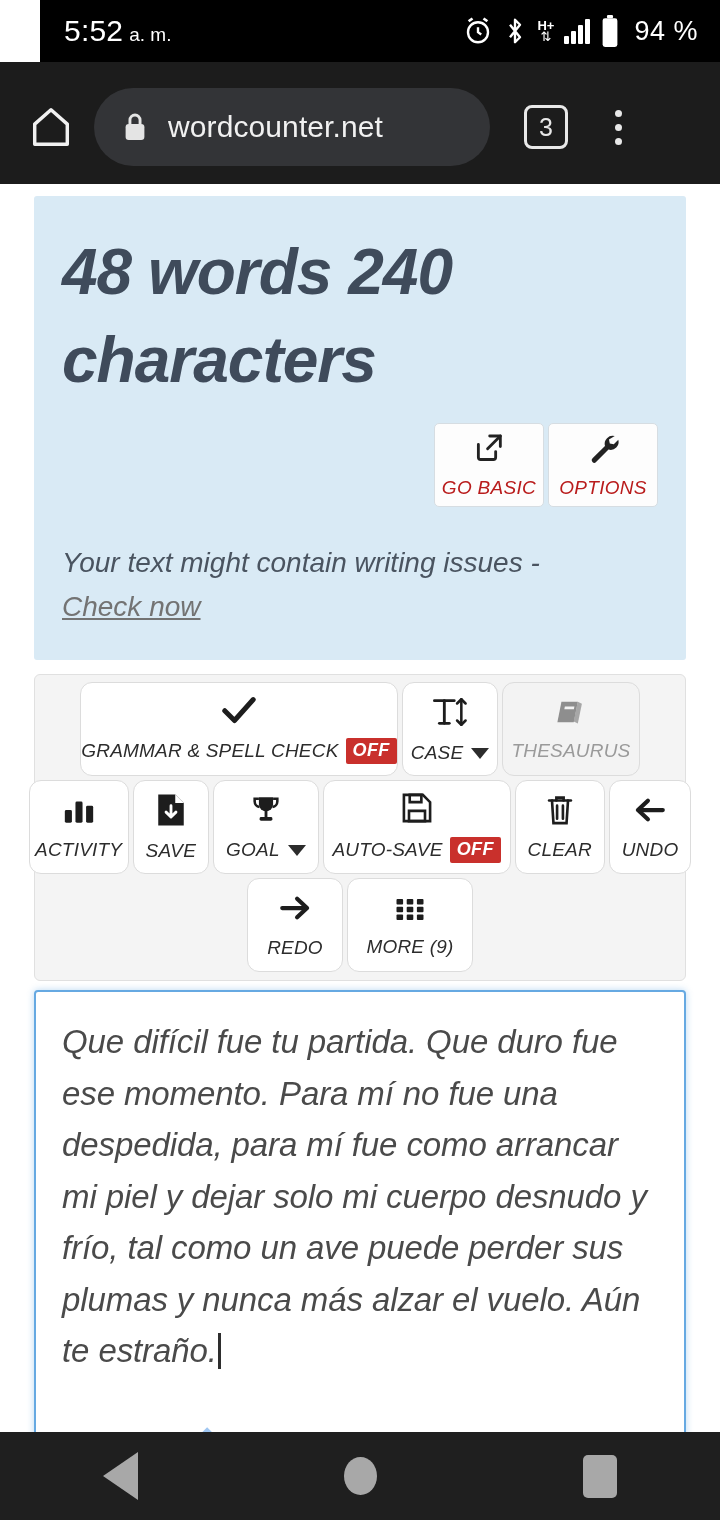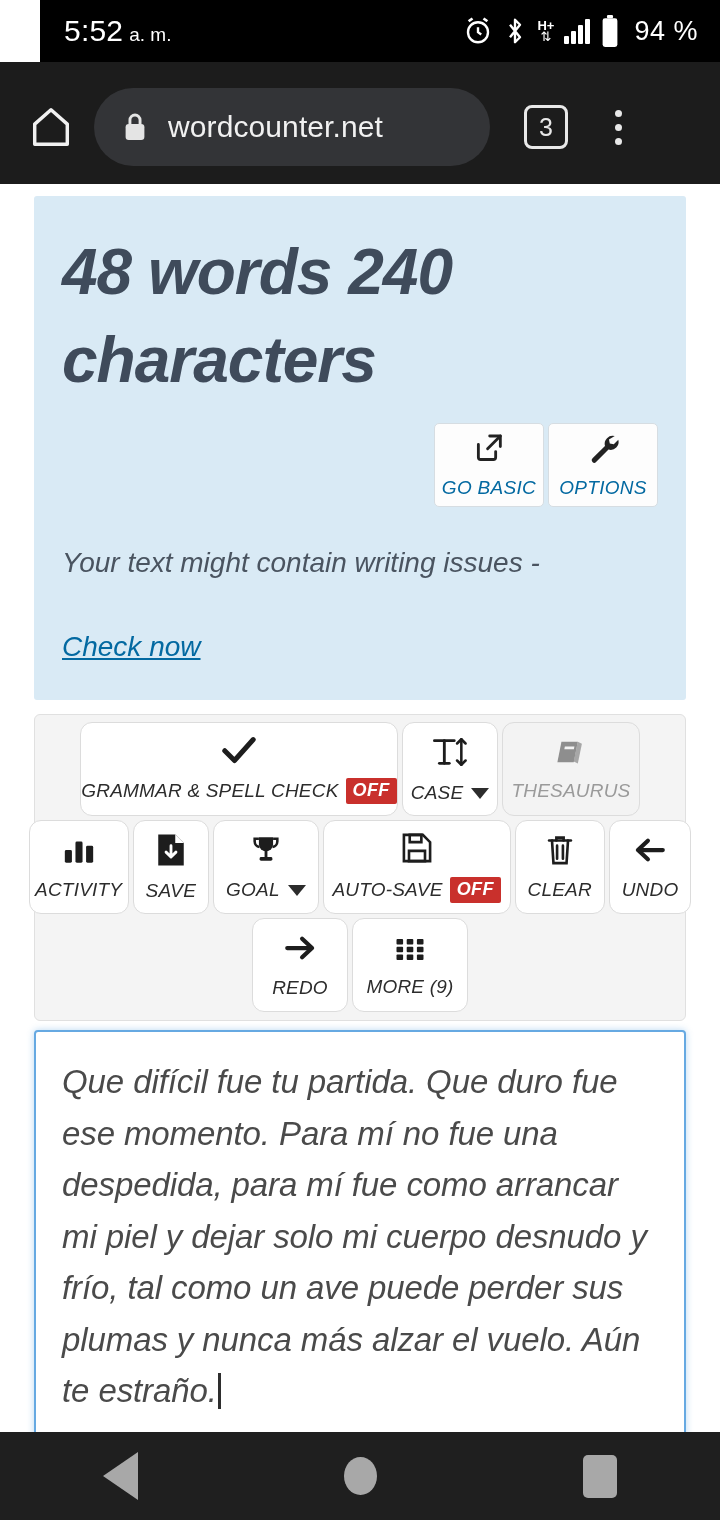--- a/index.html
+++ b/index.html
@@ -68,25 +68,25 @@
     font-size: 64px; font-weight: 700; color: #3f4b5b;
     line-height: 1.38; letter-spacing: -1px;
     max-width: 540px;
   }
   .counter-actions { display: flex; justify-content: flex-end; gap: 4px; margin-top: 18px; }
   .panel-btn {
     background: #fdfdfd; border: 1px solid #d6dde2; border-radius: 5px;
     width: 110px; height: 84px;
     display: flex; flex-direction: column; align-items: center; justify-content: center; gap: 8px;
   }
-  .panel-btn .lbl { font-size: 19px; color: #0369a1; letter-spacing: .3px; }
+  .panel-btn .lbl { font-size: 19px; color: #b91c1c; letter-spacing: .3px; }
   .writing-issues {
     margin-top: 34px; font-size: 28px; color: #4a5460; line-height: 1.6;
   }
-  .writing-issues .lnk { color: #0369a1; display: block; margin-top: 40px; }
+  .writing-issues .lnk { color: #737373; display: block; }
 
   
   .toolbar {
     margin: 14px 34px 0 34px;
     background: #f4f4f4; border: 1px solid #e0e0e0; border-radius: 6px;
     padding: 7px 6px 8px 6px;
   }
   .tb-row { display: flex; justify-content: center; gap: 4px; margin-bottom: 4px; }
   .tb-row:last-child { margin-bottom: 0; }
   .tb-btn {
@@ -379,21 +379,21 @@
             <svg width="34" height="32" viewBox="0 0 24 22" fill="none" stroke="#1d1d1d" stroke-width="3" stroke-linecap="round" stroke-linejoin="round">
               <path d="M3 11h17"></path>
                 <path d="M13.5 4.5 20.5 11l-7 6.5"></path>
             </svg>
           </span>
           <span class="tb-lbl">
             <span>REDO</span>
           </span>
         </div>
 
-        <div class="tb-btn" style="width:116px">
+        <div class="tb-btn" style="width:126px">
           <span>
             <svg width="36" height="30" viewBox="0 0 24 20" fill="#1d1d1d">
               <rect x="3" y="4" width="4.4" height="3.6" rx=".6"></rect>
                 <rect x="9.8" y="4" width="4.4" height="3.6" rx=".6"></rect>
                 <rect x="16.6" y="4" width="4.4" height="3.6" rx=".6"></rect>
               <rect x="3" y="9.2" width="4.4" height="3.6" rx=".6"></rect>
                 <rect x="9.8" y="9.2" width="4.4" height="3.6" rx=".6"></rect>
                 <rect x="16.6" y="9.2" width="4.4" height="3.6" rx=".6"></rect>
               <rect x="3" y="14.4" width="4.4" height="3.6" rx=".6"></rect>
                 <rect x="9.8" y="14.4" width="4.4" height="3.6" rx=".6"></rect>

